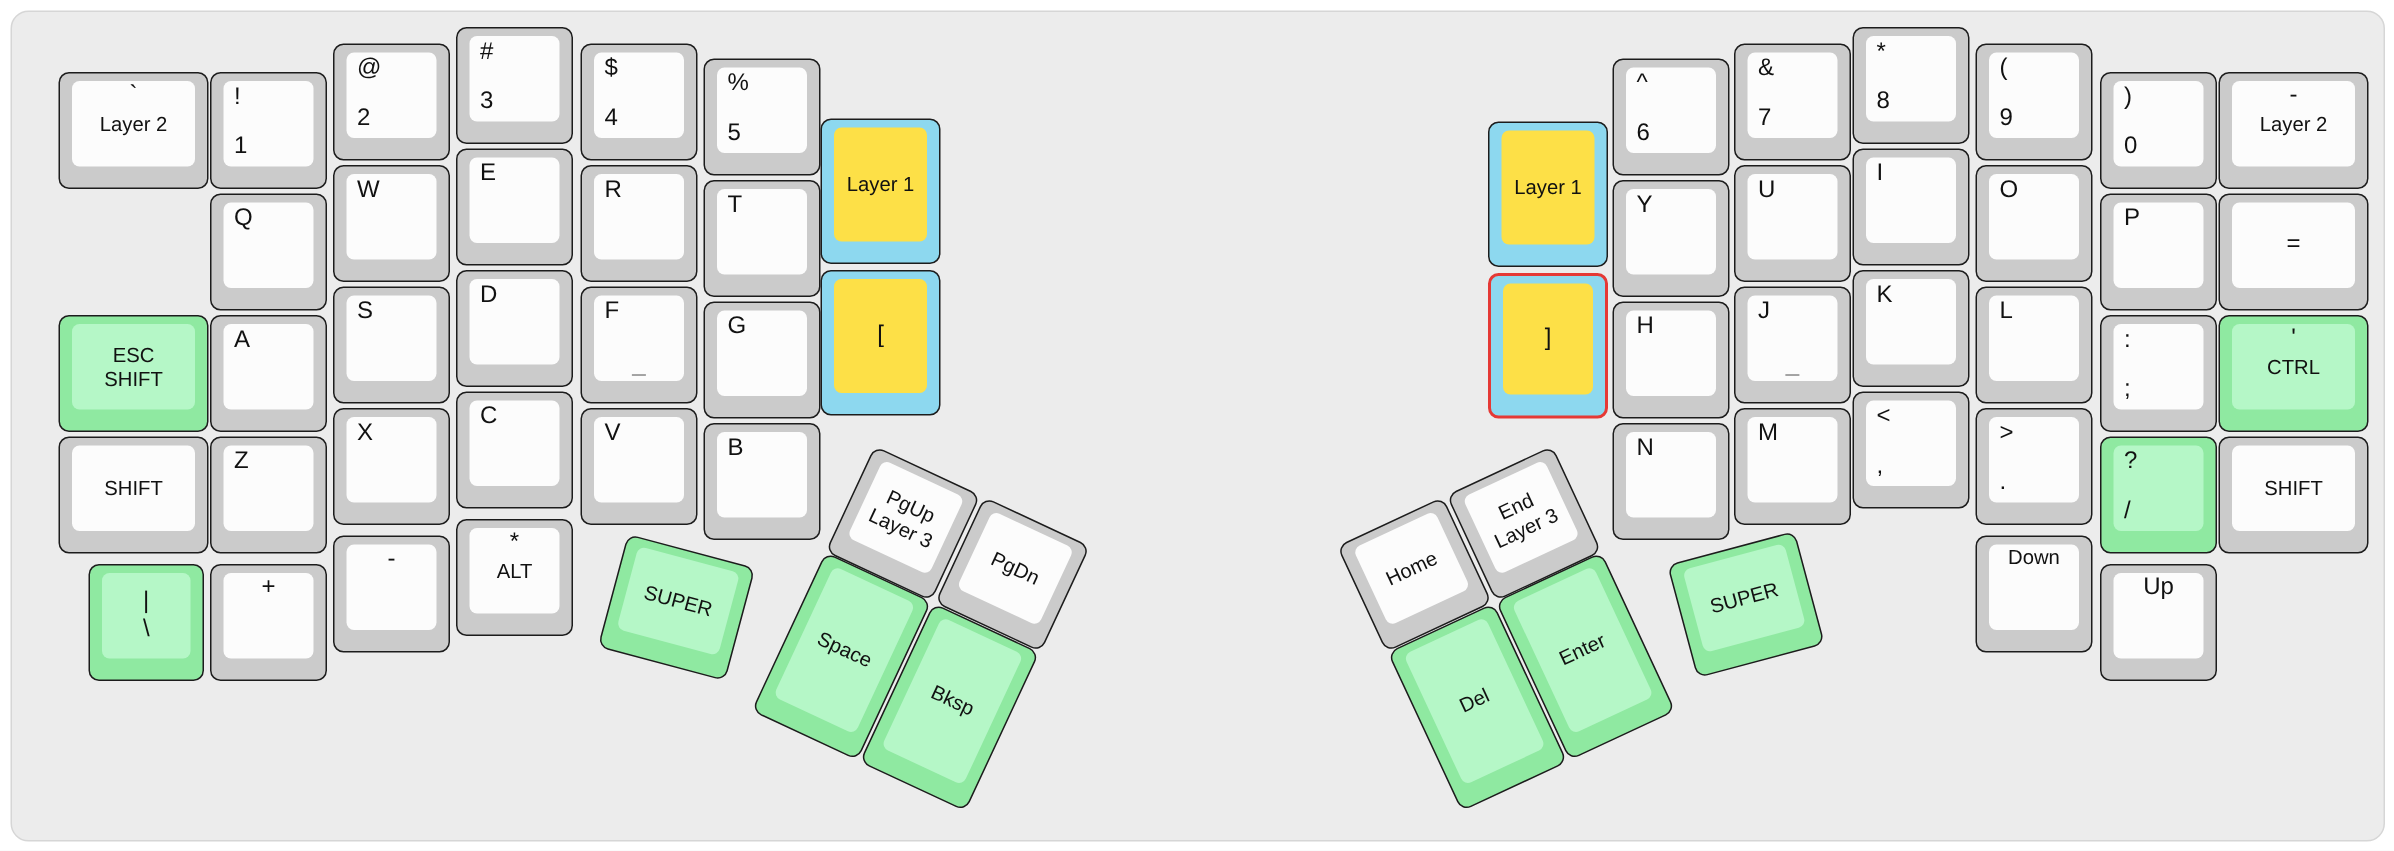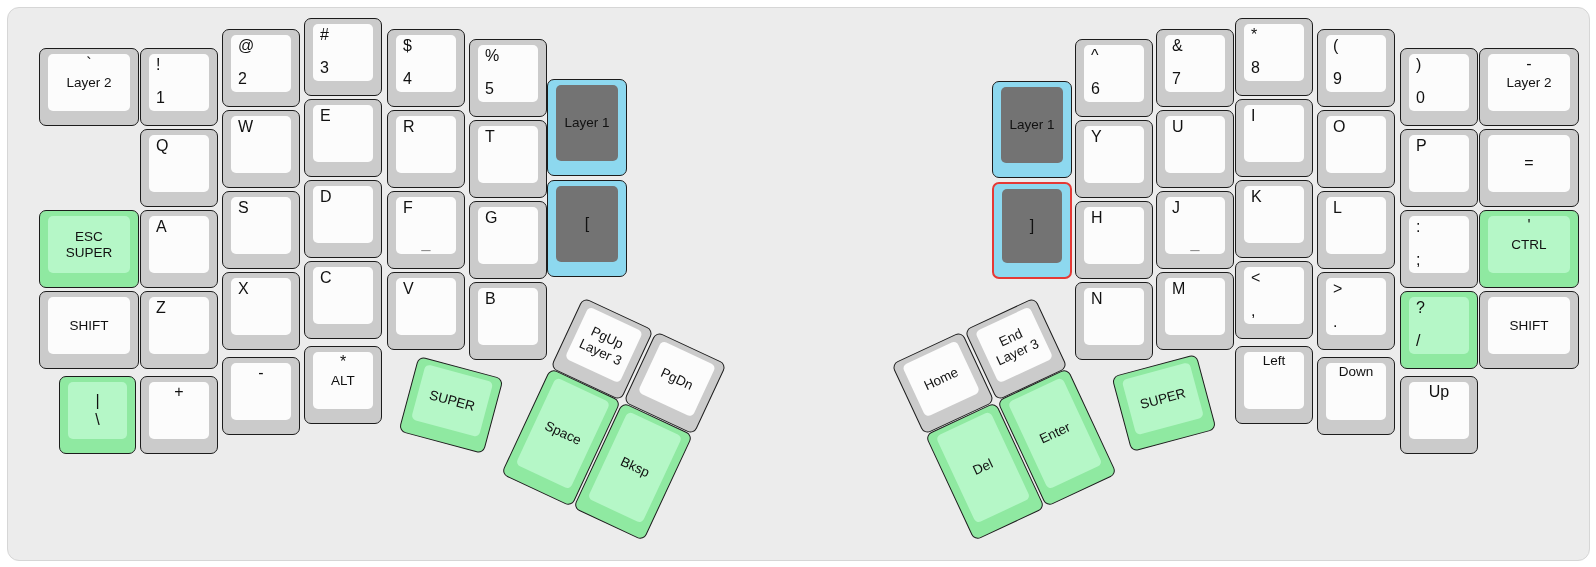--- a/index.html
+++ b/index.html
@@ -6,21 +6,21 @@
   body{width:1596px;height:567px;position:relative;overflow:hidden;
        font-family:"Liberation Sans", sans-serif;color:#111;}
   .board{position:absolute;left:7px;top:7px;width:1581px;height:552px;
          background:#ececec;border:1px solid #d6d6d6;border-radius:12px;}
   .key{position:absolute;box-sizing:border-box;border:1px solid #1c1c1c;
        border-radius:7px;}
   .key .face{position:absolute;left:8px;right:8px;top:5px;bottom:14px;
        border-radius:5px;}
   .c-default{background:#cbcbcb}   .c-default>.face{background:#fcfcfc}
   .c-green{background:#8fe9a1}     .c-green>.face{background:#b5f7c7}
-  .c-blue{background:#8dd8ef}      .c-blue>.face{background:#737373}
+  .c-blue{background:#8dd8ef}      .c-blue>.face{background:#fde047}
   .outline-red{border:2px solid #e53935}
   .leg{position:absolute;line-height:1.15;}
   .leg.big{font-size:16px;}
   .leg.small{font-size:13.5px;}
   .p-tl{top:2px;left:7px}
   .p-bl{bottom:4px;left:7px}
   .p-tc{top:1px;left:0;right:0;text-align:center}
   .p-bc{bottom:2px;left:0;right:0;text-align:center;color:#8a8a8a}
   .p-c{left:0;right:0;top:0;bottom:0;display:flex;align-items:center;
        justify-content:center;text-align:center;white-space:pre-line}
@@ -31,21 +31,21 @@
 <div class="board" id="board">
     <div class="key c-default" style="left: 31px; top: 40px; width: 100px; height: 78px;">
       <div class="face">
         <div class="leg p-tc big">`</div>
         <div class="leg p-c small">Layer 2</div>
       </div>
     </div>
     <div class="key c-green" style="left: 31px; top: 202px; width: 100px; height: 78px;">
       <div class="face">
         <div class="leg p-c small">ESC
-SUPER</div>
+SHIFT</div>
       </div>
     </div>
     <div class="key c-default" style="left: 31px; top: 283px; width: 100px; height: 78px;">
       <div class="face">
         <div class="leg p-c small">SHIFT</div>
       </div>
     </div>
     <div class="key c-green" style="left: 51px; top: 368px; width: 77px; height: 78px;">
       <div class="face">
         <div class="leg p-c big">|
@@ -276,25 +276,20 @@
     </div>
     <div class="key c-default" style="left: 1227px; top: 172px; width: 78px; height: 78px;">
       <div class="face">
         <div class="leg p-tl big">K</div>
       </div>
     </div>
     <div class="key c-default" style="left: 1227px; top: 253px; width: 78px; height: 78px;">
       <div class="face">
         <div class="leg p-tl big">&lt;</div>
         <div class="leg p-bl big">,</div>
-      </div>
-    </div>
-    <div class="key c-default" style="left: 1227px; top: 338px; width: 78px; height: 78px;">
-      <div class="face">
-        <div class="leg p-tc small">Left</div>
       </div>
     </div>
     <div class="key c-default" style="left: 1309px; top: 21px; width: 78px; height: 78px;">
       <div class="face">
         <div class="leg p-tl big">(</div>
         <div class="leg p-bl big">9</div>
       </div>
     </div>
     <div class="key c-default" style="left: 1309px; top: 102px; width: 78px; height: 78px;">
       <div class="face">

